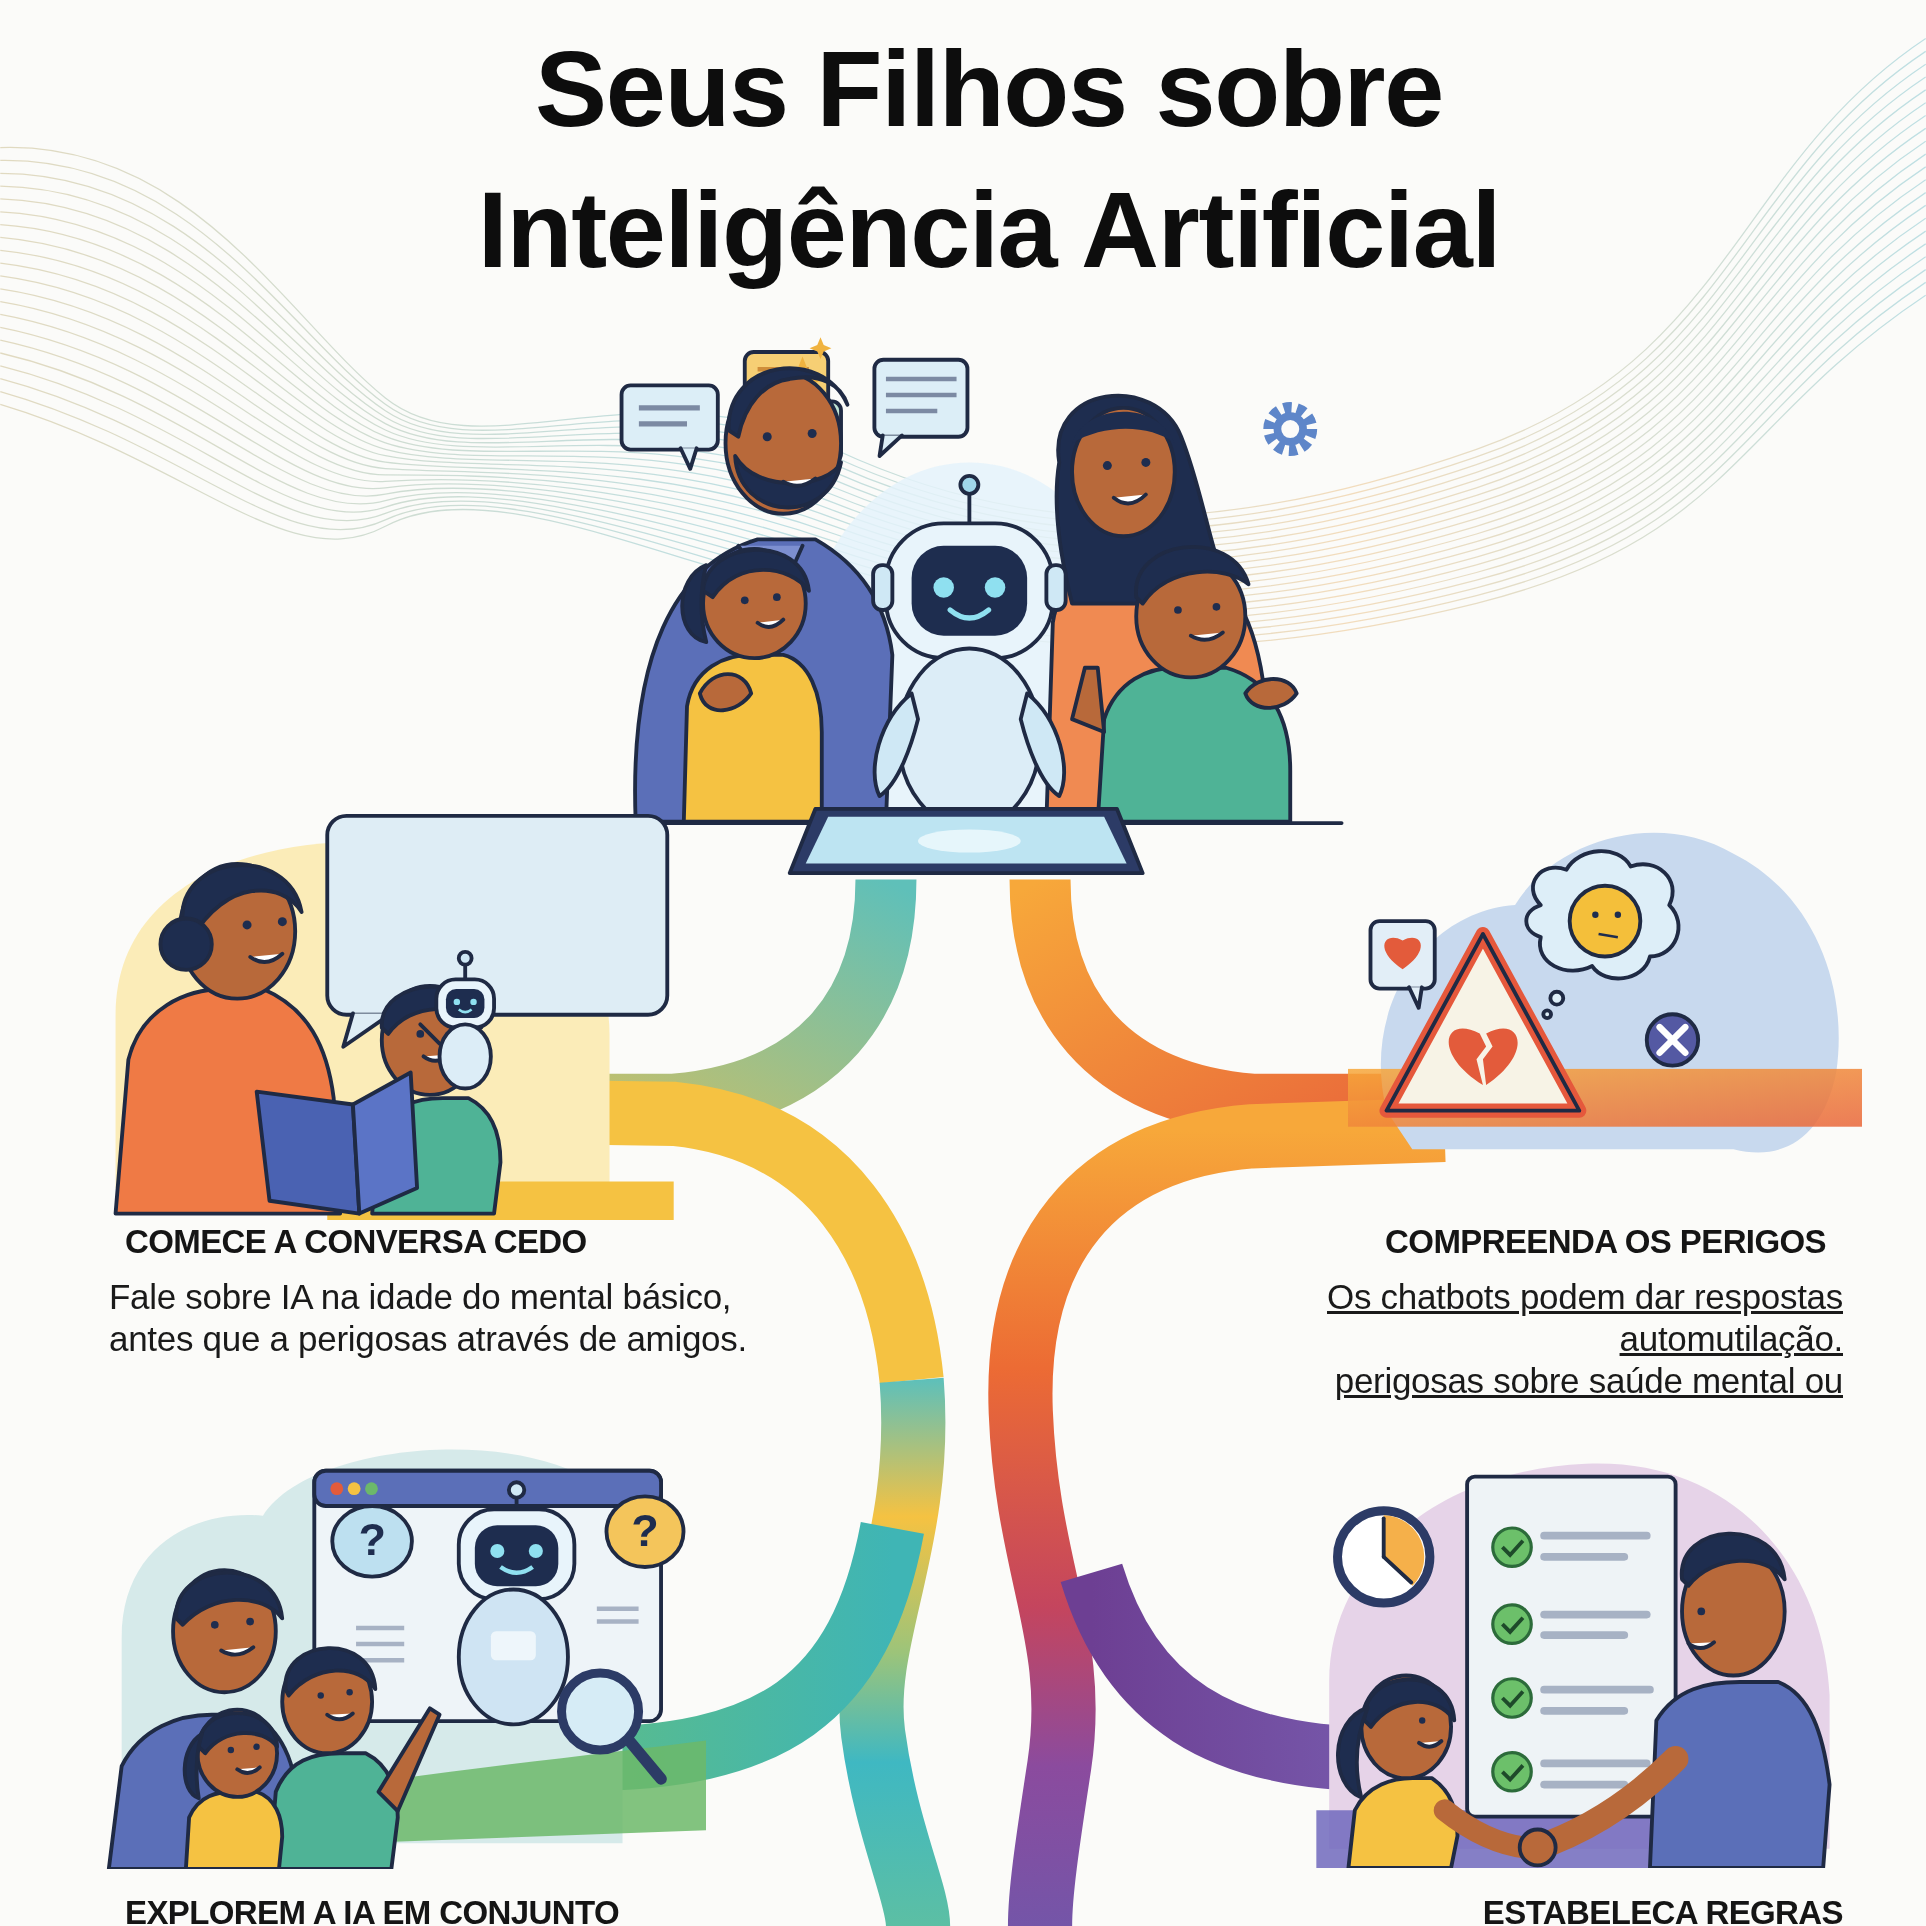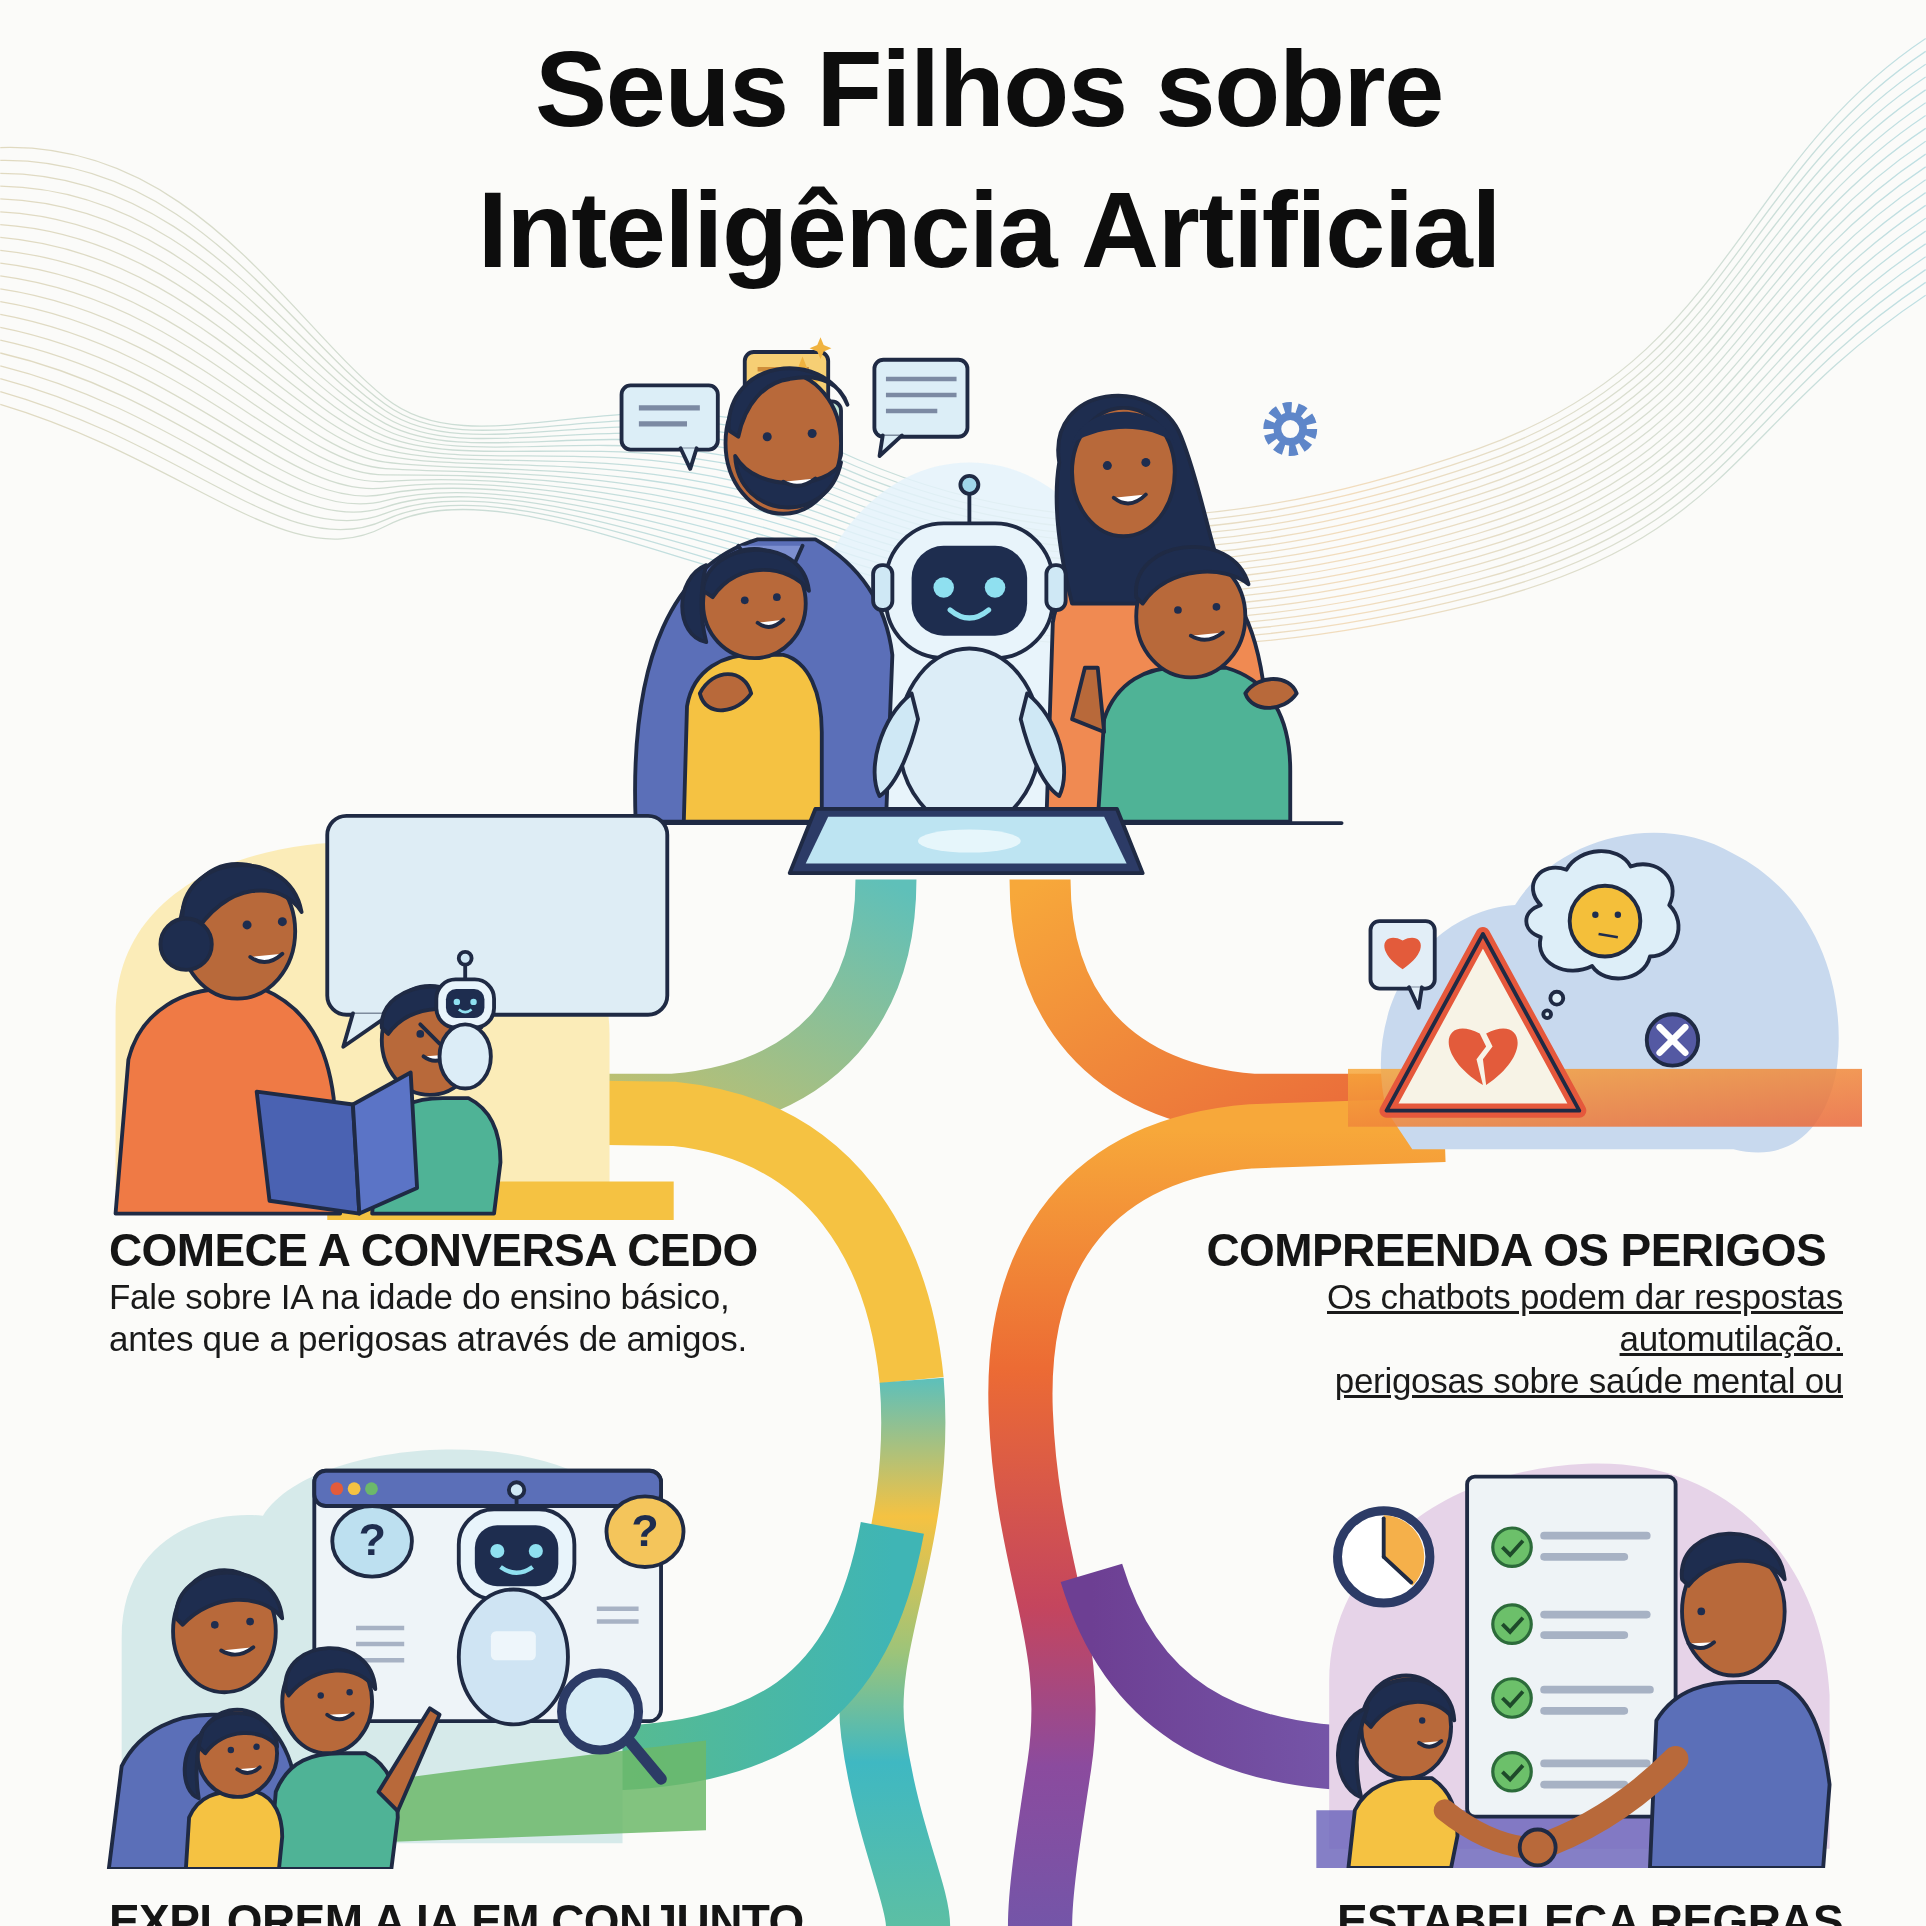--- a/index.html
+++ b/index.html
@@ -13,22 +13,22 @@
   .abs { position: absolute; }
   #bg-waves { left: 0; top: 0; width: 1926px; height: 706px; }
   #ribbons { left: 0; top: 0; width: 1926px; height: 1926px; }
   .title-line {
     position: absolute; left: 0; width: 1926px; text-align: center;
     font-weight: 700; color: #0d0d0d; letter-spacing: -1.3px;
   }
   #title-1 { top: 26px; font-size: 108px; left: 26px; }
   #title-2 { top: 167px; font-size: 108px; left: 26px; }
   .sec-heading {
-    position: absolute; font-weight: 700; font-size: 46px; color: #151515;
-    letter-spacing: -0.6px; white-space: nowrap;
+    position: absolute; font-weight: 700; font-size: 33px; color: #151515;
+    letter-spacing: -0.6px; white-space: nowrap; margin-left: 16px;
   }
   .sec-body {
     position: absolute; font-size: 35px; line-height: 42px; color: #1a1a1a;
     letter-spacing: -0.3px;
   }
   .right { text-align: right; text-decoration: underline; }
   svg .ol { stroke: #1f2a44; stroke-width: 6; stroke-linejoin: round; stroke-linecap: round; }
 </style>
 </head>
 <body>
@@ -262,21 +262,21 @@
     <rect x="545" y="290" width="60" height="45" rx="16" fill="#1e2d4f"></rect>
     <circle cx="562" cy="310" r="5" fill="#8fe0f0"></circle>
     <circle cx="588" cy="310" r="5" fill="#8fe0f0"></circle>
     <path d="M565 322 Q 575 330 585 322" fill="none" stroke="#8fe0f0" stroke-width="4"></path>
     <ellipse cx="575" cy="395" rx="40" ry="50" fill="#dcedf7" class="ol"></ellipse>
     <path d="M535 375 L 505 345" class="ol"></path>
   </g>
 </svg>
 <div class="sec-heading" style="left:109px; top:1223px;">COMECE A CONVERSA CEDO</div>
 <div class="sec-body" style="left:109px; top:1276px;">
-  <div>Fale sobre IA na idade do ensino básico,</div>
+  <div>Fale sobre IA na idade do mental básico,</div>
   <div>antes que a perigosas através de amigos.</div>
 </div>
 
 <svg class="abs" style="left:1348px; top:815px; width:514px; height:360px;" viewBox="0 0 800 560">
   <path d="M60 460 C 20 300, 120 150, 260 140 C 320 40, 480 -10, 600 60 C 720 120, 780 260, 760 400 C 740 500, 680 540, 600 520 L 100 520 Z" fill="#c8d9ee"></path>
   <rect x="0" y="395" width="800" height="90" fill="url(#rightUpper)" opacity="0.85"></rect>
   <g>
     <rect x="35" y="165" width="100" height="105" rx="14" fill="#e2eef7" class="ol"></rect>
     <path d="M95 268 L 110 300 L 115 268" fill="#e2eef7" class="ol"></path>
     <path d="M85 240 C 40 210, 55 180, 85 195 C 115 180, 130 210, 85 240 Z" fill="#e35b3b"></path>

